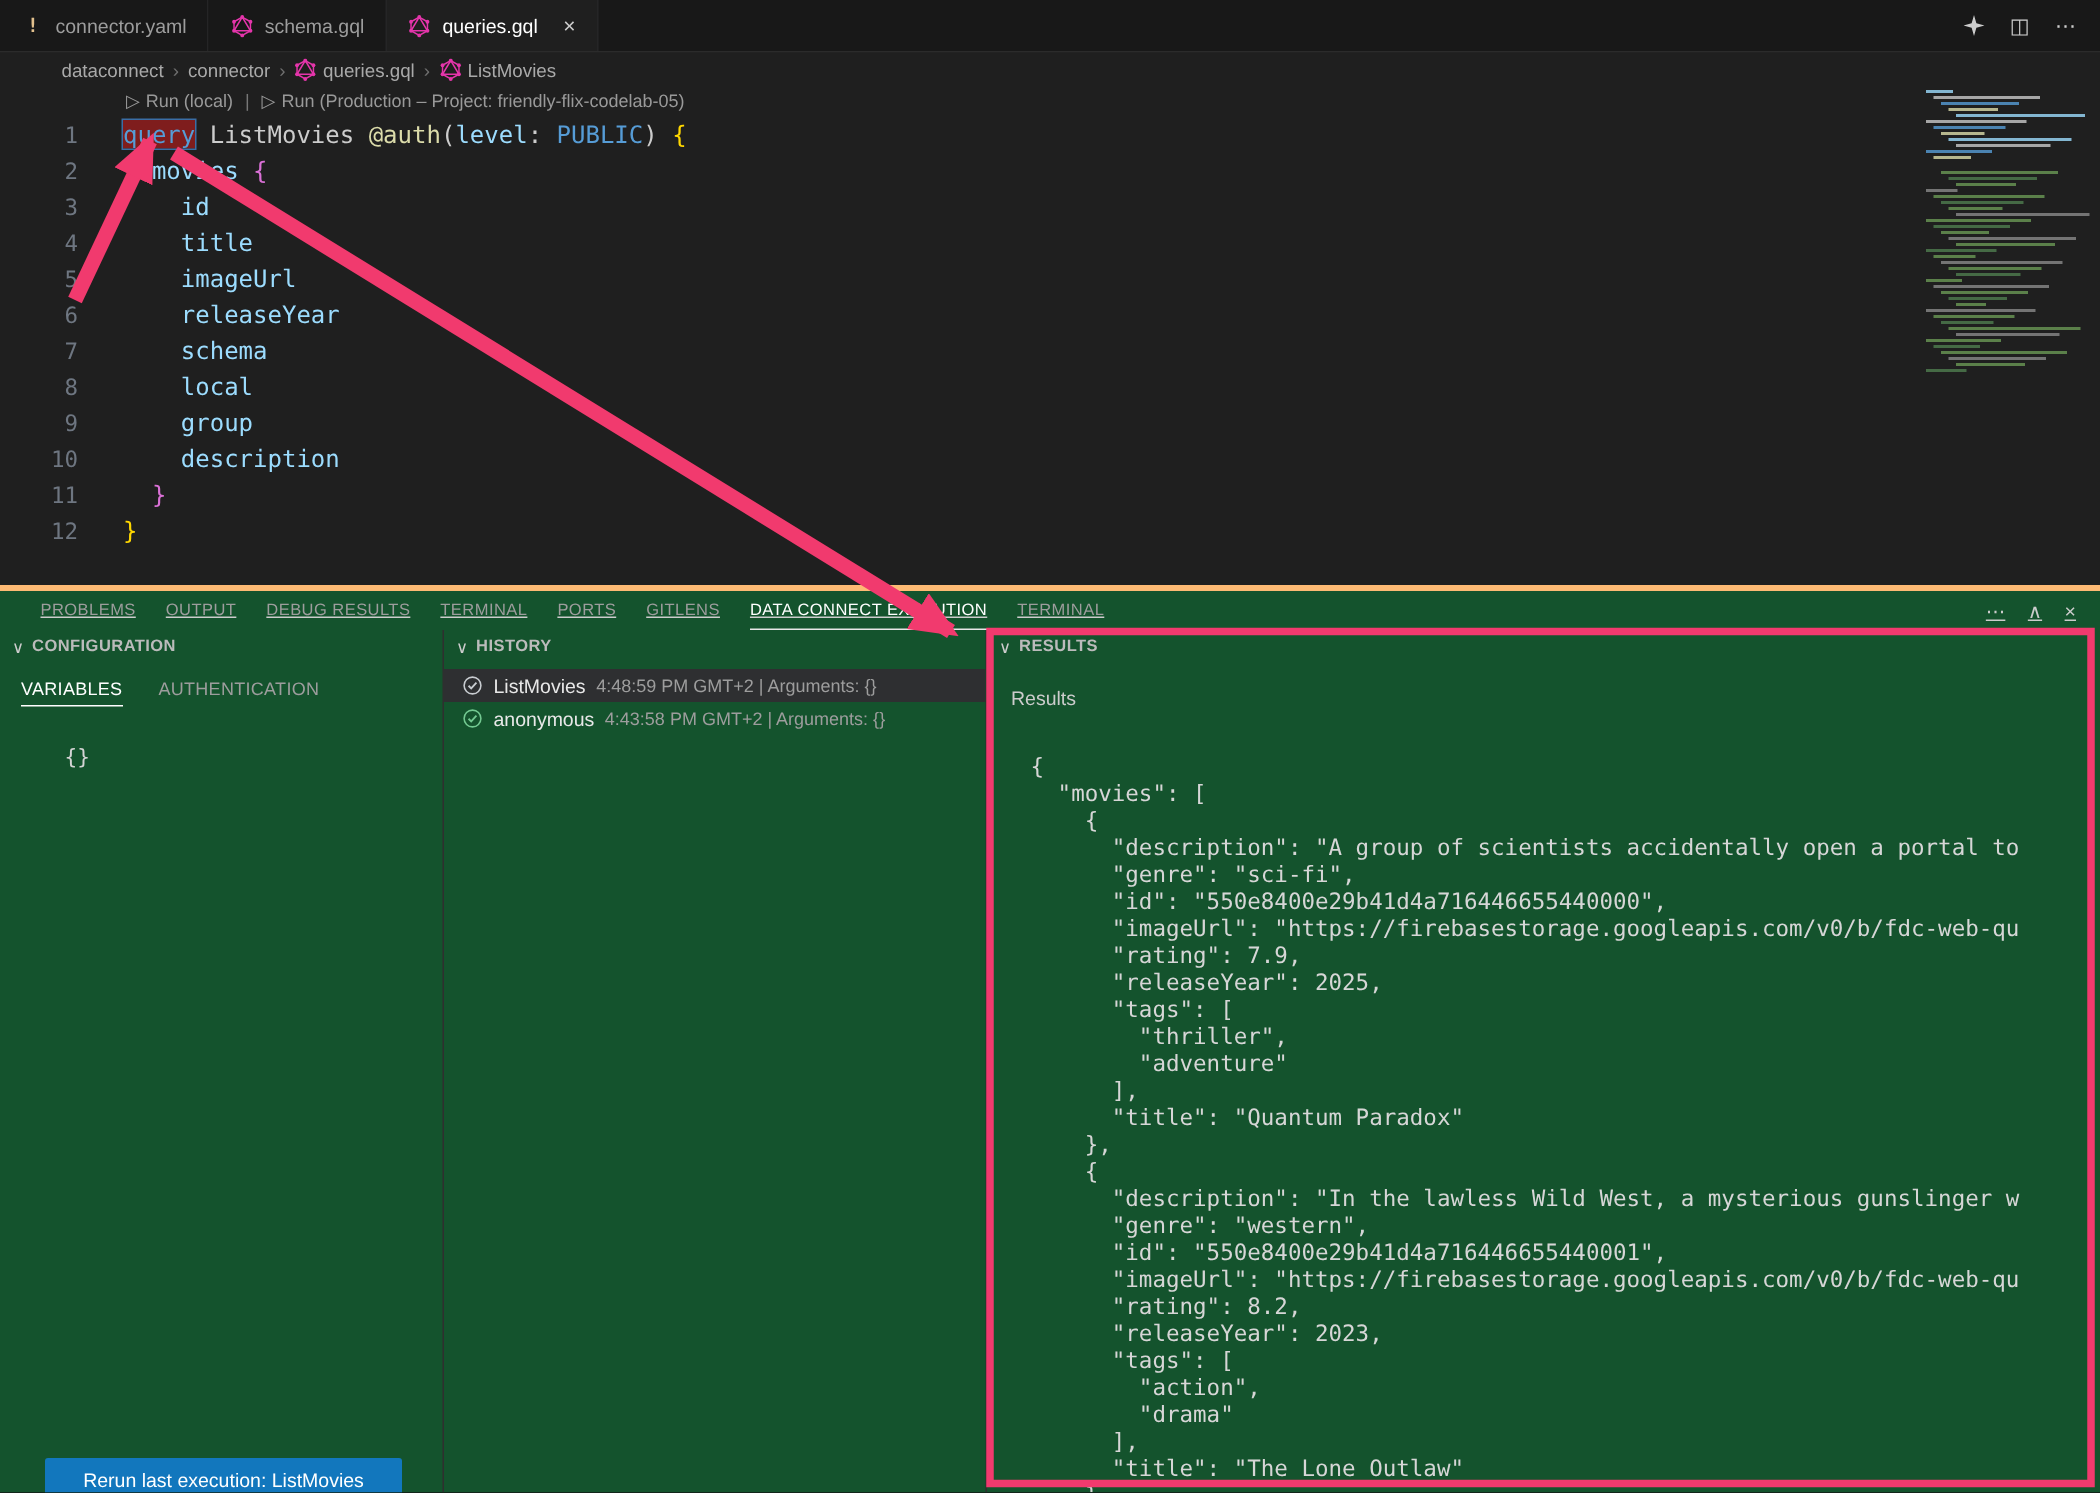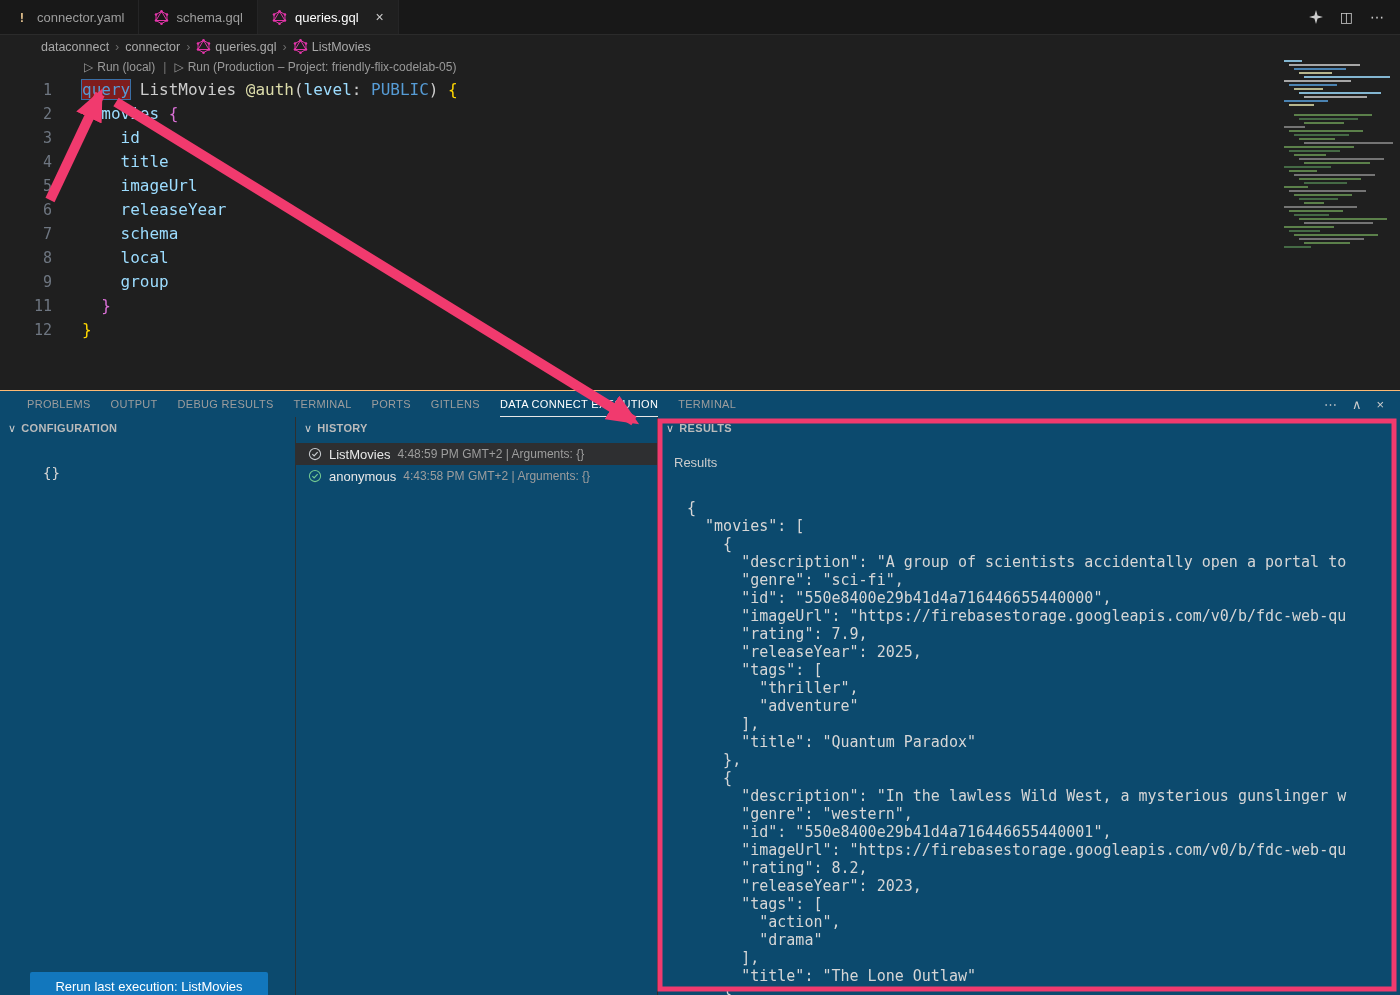--- a/index.html
+++ b/index.html
@@ -32,21 +32,21 @@
   .code-lines{position:absolute;top:20px;left:0;right:122px;}
   .code-line{display:flex;height:24px;line-height:24px;font-family:"DejaVu Sans Mono",monospace;font-size:16px;}
   .gutter{width:52px;text-align:right;color:#6e7681;font-size:15px;flex:none;}
   .code-text{padding-left:30px;white-space:pre;}
   .tok-p{color:#cccccc}.tok-kw{color:#569cd6}.tok-fld{color:#9cdcfe}.tok-dec{color:#dcdcaa}.tok-b1{color:#ffd700}.tok-b2{color:#da70d6}
   .sel{background:#7f1d1d;outline:1px solid #3a6ea5;}
   .minimap{position:absolute;right:2px;top:0;width:114px;padding-top:2px;}
   .mm-line{height:2px;margin-bottom:2px;opacity:.8;}
 
   
-  .panel{position:absolute;top:390px;left:0;width:100%;height:605px;background:#0c4a6e;border-top:1px solid #fdba74;}
+  .panel{position:absolute;top:390px;left:0;width:100%;height:605px;background:#14532d;border-top:4px solid #fdba74;text-decoration:underline;}
   .panel-tabbar{height:26px;display:flex;align-items:center;padding-left:17px;}
   .ptab{margin:0 10px;font-size:11px;letter-spacing:.3px;color:#9d9d9d;cursor:pointer;height:26px;line-height:26px;white-space:nowrap;}
   .ptab.active{color:#fff;border-bottom:1px solid #e7e7e7;}
   .panel-actions{margin-left:auto;display:flex;gap:15px;padding-right:16px;color:#ccc;font-size:13px;}
   .panel-actions span{cursor:pointer;}
   .panel-body{position:absolute;top:26px;left:0;right:0;bottom:0;}
   .col{position:absolute;top:0;bottom:0;overflow:hidden;}
   .col-config{left:0;width:295px;}
   .col-history{left:295px;width:362px;border-left:1px solid #2f2f2f;}
   .col-results{left:657px;right:0;border-left:1px solid #2f2f2f;}
@@ -225,20 +225,24 @@
           <span class="gutter">7</span>
           <span class="code-text"><span class="tok-p">    </span><span class="tok-fld">schema</span></span>
         </div>
         <div class="code-line">
           <span class="gutter">8</span>
           <span class="code-text"><span class="tok-p">    </span><span class="tok-fld">local</span></span>
         </div>
         <div class="code-line">
           <span class="gutter">9</span>
           <span class="code-text"><span class="tok-p">    </span><span class="tok-fld">group</span></span>
+        </div>
+        <div class="code-line">
+          <span class="gutter">10</span>
+          <span class="code-text"><span class="tok-p">    </span><span class="tok-fld">description</span></span>
         </div>
         <div class="code-line">
           <span class="gutter">11</span>
           <span class="code-text"><span class="tok-p">  </span><span class="tok-b2">}</span></span>
         </div>
         <div class="code-line">
           <span class="gutter">12</span>
           <span class="code-text"><span class="tok-b1">}</span></span>
         </div>
       </div>
@@ -310,20 +314,24 @@
         <span>×</span>
       </div>
     </div>
     <div class="panel-body">
 
       <div class="col col-config">
         <div class="col-header">
           <span class="chev">∨</span>
           <span>CONFIGURATION</span>
         </div>
+        <div class="cfg-tabs">
+            <span class="cfg-tab active">VARIABLES</span>
+            <span class="cfg-tab">AUTHENTICATION</span>
+          </div>
         <div class="cfg-value">{}</div>
       </div>
 
       <div class="col col-history">
         <div class="col-header">
           <span class="chev">∨</span>
           <span>HISTORY</span>
         </div>
         <div class="hist-rows">
             <div class="hist-row selected">

